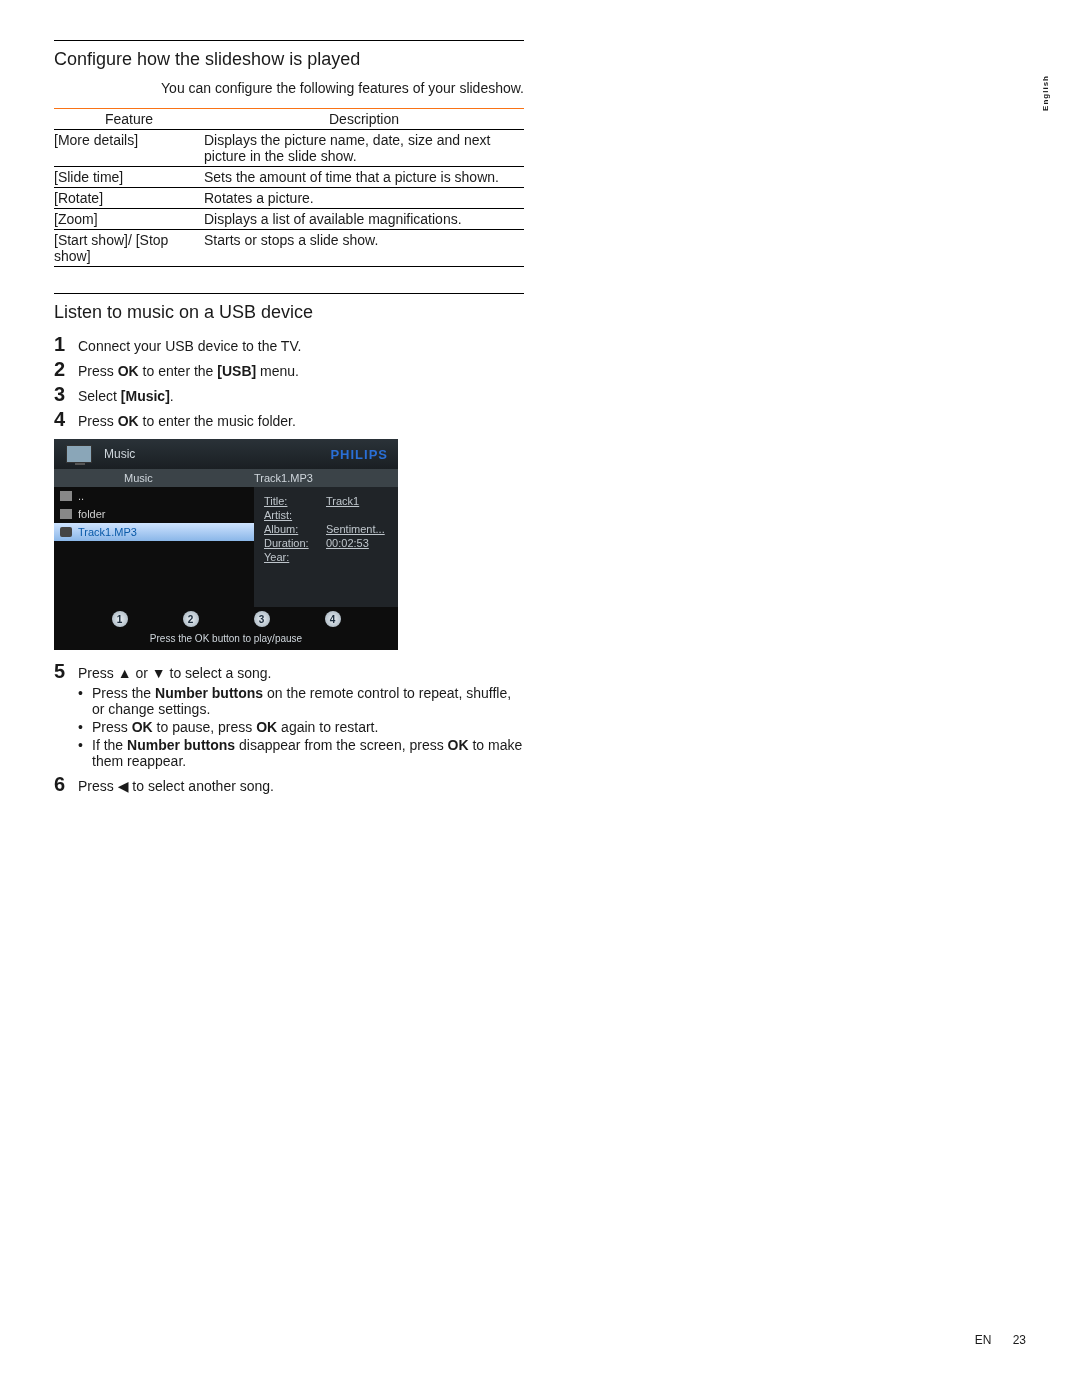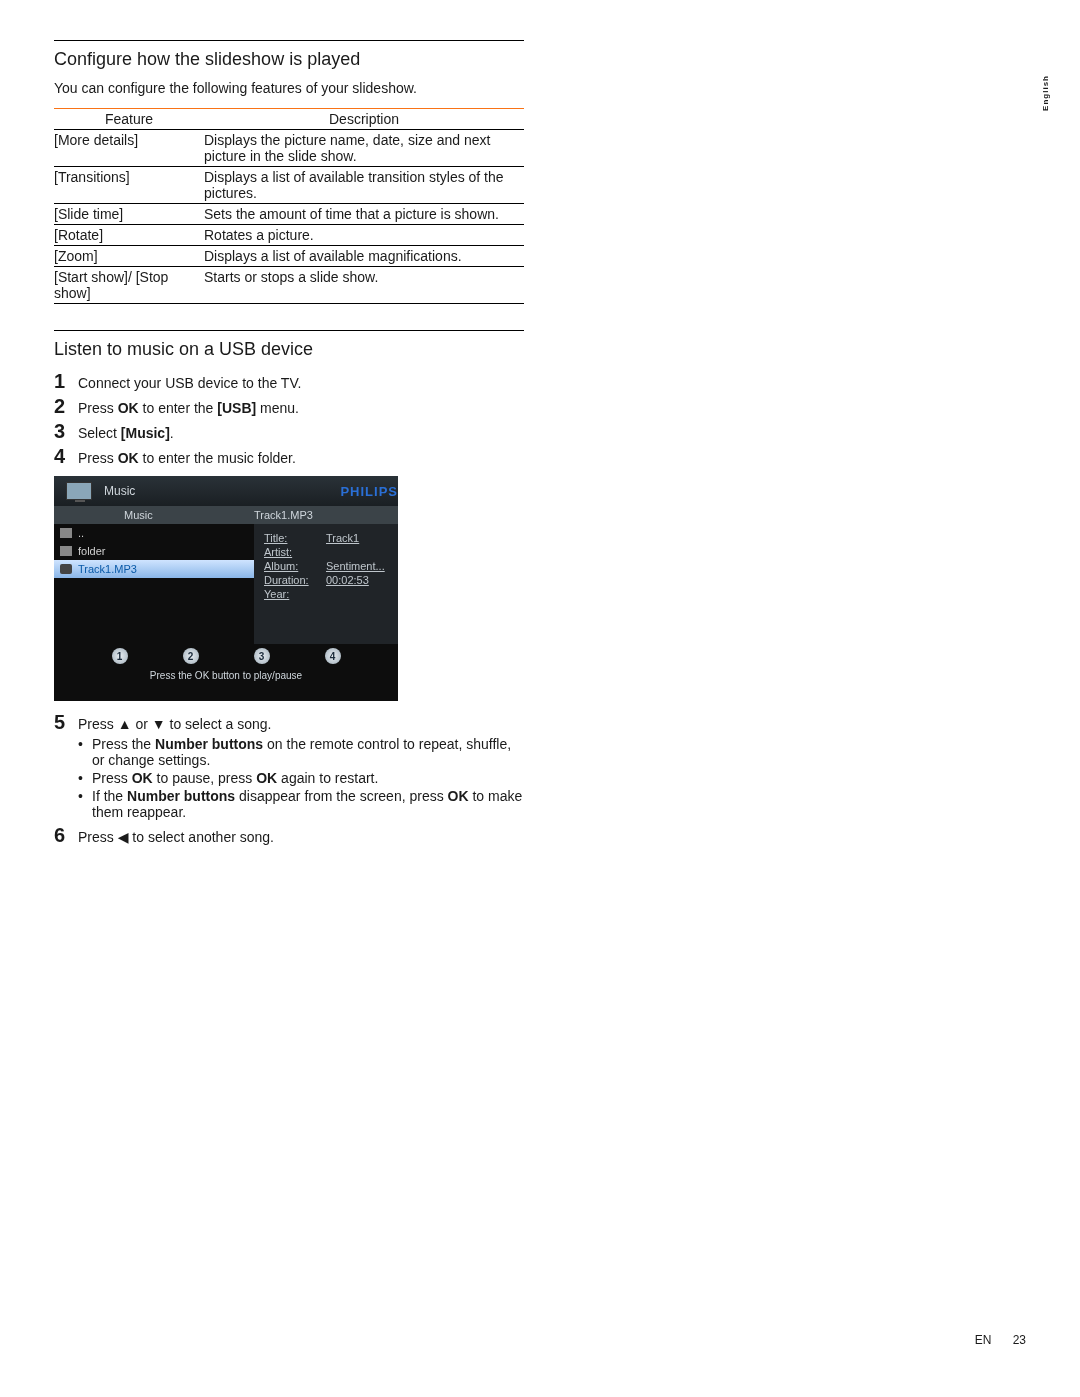--- a/index.html
+++ b/index.html
@@ -1,59 +1,59 @@
 <!DOCTYPE html>
 <html><head>
 <meta charset="utf-8">
 <style>
   * { margin:0; padding:0; box-sizing:border-box; }
   body { font-family: "Gill Sans", "Gill Sans MT", "Segoe UI", Arial, sans-serif; background:#fff; color:#1a1a1a; width:1080px; height:1397px; position:relative; font-weight:300; }
   .page { position:absolute; left:54px; top:40px; width:470px; }
   .hr { border:0; border-top:1px solid #000; margin:0; }
   .hr-thick { border-top:1.5px solid #000; }
   h2 { font-size:18px; font-weight:500; margin:8px 0 10px 0; }
-  .intro { font-size:14px; margin-bottom:12px; }
+  .intro { font-size:14px; margin-bottom:12px;text-align:right; }
   table.feat { width:100%; border-collapse:collapse; font-size:14px; }
   table.feat th { text-align:center; font-weight:400; border-top:1px solid #f97316; border-bottom:1px solid #000; padding:2px 0; }
   table.feat td { vertical-align:top; border-bottom:1px solid #000; padding:2px 0; }
   table.feat td.fcol { width:150px; }
   ol.steps { list-style:none; margin:6px 0 8px 0; }
   ol.steps > li { display:flex; align-items:baseline; gap:10px; font-size:14px; margin:2px 0; }
   ol.steps > li .num { font-size:20px; font-weight:600; width:14px; text-align:left; flex-shrink:0; }
   ol.steps > li .txt { flex:1; }
   ol.steps ul { list-style:none; margin-top:4px; }
   ol.steps ul li { font-size:14px; padding-left:14px; position:relative; margin:2px 0; }
   ol.steps ul li::before { content:"•"; position:absolute; left:0; }
   b { font-weight:600; }
 
   
   .music-ui { margin:4px 0 10px 0; width:344px; background:#0d0d0d; color:#d0d0d0; font-family: Arial, sans-serif; font-size:11px; }
   .music-ui .hdr { display:flex; align-items:center; height:30px; background:linear-gradient(#2a3238,#1a1f23); }
   .music-ui .tv { width:50px; display:flex; justify-content:center; align-items:center; }
   .music-ui .tv-icon { width:26px; height:18px; background:#8aa6b8; border:1px solid #333; position:relative; }
   .music-ui .tv-icon::after { content:""; position:absolute; bottom:-3px; left:8px; width:10px; height:2px; background:#555; }
   .music-ui .hdr-title { flex:1; color:#cfd6dc; font-size:12px; }
-  .music-ui .brand { color:#2a6fd6; font-weight:bold; font-size:13px; letter-spacing:1px; }
+  .music-ui .brand { color:#2a6fd6; font-weight:bold; font-size:13px; letter-spacing:1px; padding-right:10px; }
   .music-ui .crumb { display:flex; align-items:center; height:18px; background:#3b4348; }
   .music-ui .crumb .left { width:200px; padding-left:70px; color:#cfd6dc; }
   .music-ui .crumb .right { color:#cfd6dc; }
   .music-ui .body { display:flex; height:120px; }
   .music-ui .files { width:200px; background:#0d0d0d; }
   .music-ui .files .row { display:flex; align-items:center; height:18px; padding-left:6px; gap:6px; }
   .music-ui .files .row.sel { background:linear-gradient(#cfe4ff,#8ab6e8); color:#0a3a6a; }
   .music-ui .files .row.sel .txtf { color:#0a5aa8; }
   .music-ui .ico { width:12px; height:10px; background:#888; display:inline-block; }
   .music-ui .ico.music { background:#444; border-radius:2px; position:relative; }
   .music-ui .meta { flex:1; background:#202428; padding:6px 10px; color:#bfc6cc; }
   .music-ui .meta .mrow { display:flex; margin:2px 0;text-decoration:underline; }
   .music-ui .meta .mrow .k { width:62px; }
   .music-ui .ftr { background:#0d0d0d; }
   .music-ui .nums { display:flex; justify-content:space-around; padding:4px 30px; }
   .music-ui .nums .n { width:16px; height:16px; border-radius:50%; background:radial-gradient(#e8eef3,#9fadb8); color:#1a2a3a; display:flex; align-items:center; justify-content:center; font-size:10px; font-weight:bold; }
-  .music-ui .hint { text-align:center; color:#cfd6dc; font-size:10px; padding:2px 0 20px 0; }
+  .music-ui .hint { text-align:center; color:#cfd6dc; font-size:10px; padding:2px 0 6px 0; }
 
   .sidetab { position:absolute; right:30px; top:75px; font-size:8px; font-weight:600; writing-mode:vertical-rl; transform:rotate(180deg); letter-spacing:1px; color:#1a1a1a; }
   .footer { position:absolute; right:54px; bottom:50px; font-size:12px; }
   .footer .lang { margin-right:18px; }
 </style>
 </head>
 <body>
 
 <div class="sidetab">English</div>
 
@@ -67,24 +67,20 @@
     <thead>
       <tr>
         <th>Feature</th>
         <th>Description</th>
       </tr>
     </thead>
     <tbody>
       <tr>
           <td class="fcol">[More details]</td>
           <td>Displays the picture name, date, size and next picture in the slide show.</td>
-        </tr>
-      <tr>
-          <td class="fcol">[Transitions]</td>
-          <td>Displays a list of available transition styles of the pictures.</td>
         </tr>
       <tr>
           <td class="fcol">[Slide time]</td>
           <td>Sets the amount of time that a picture is shown.</td>
         </tr>
       <tr>
           <td class="fcol">[Rotate]</td>
           <td>Rotates a picture.</td>
         </tr>
       <tr>

